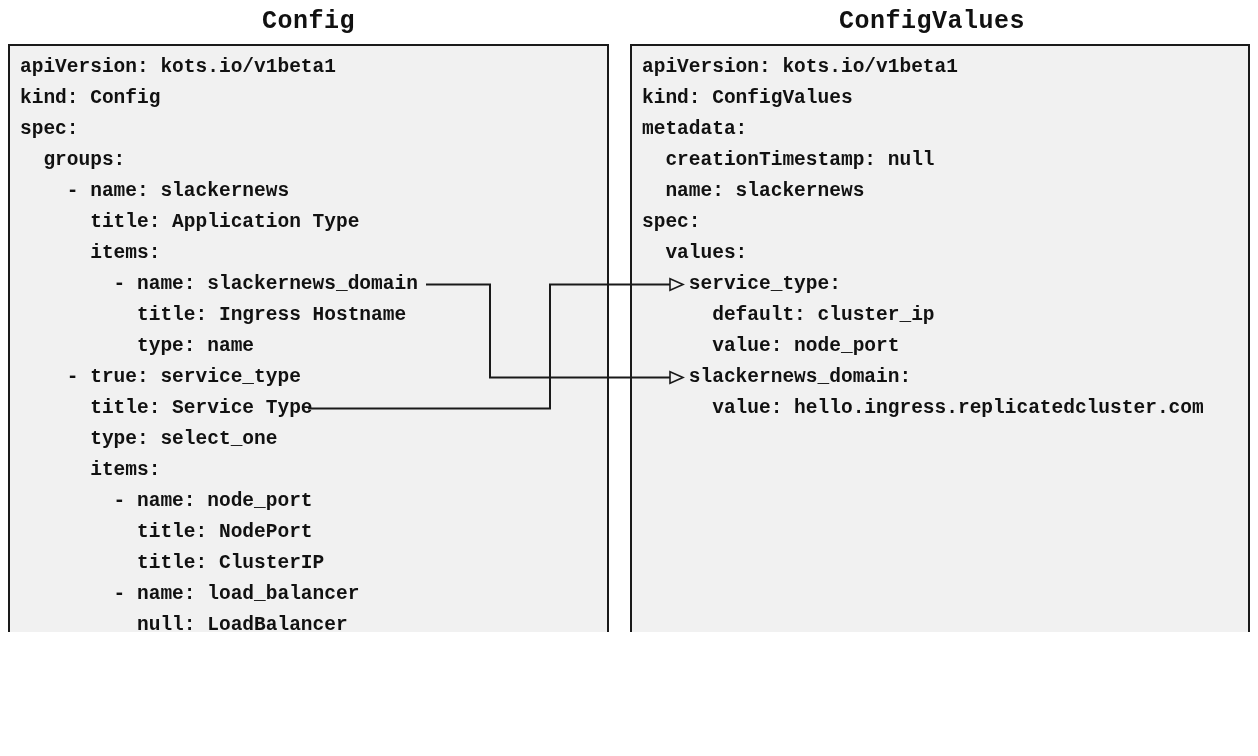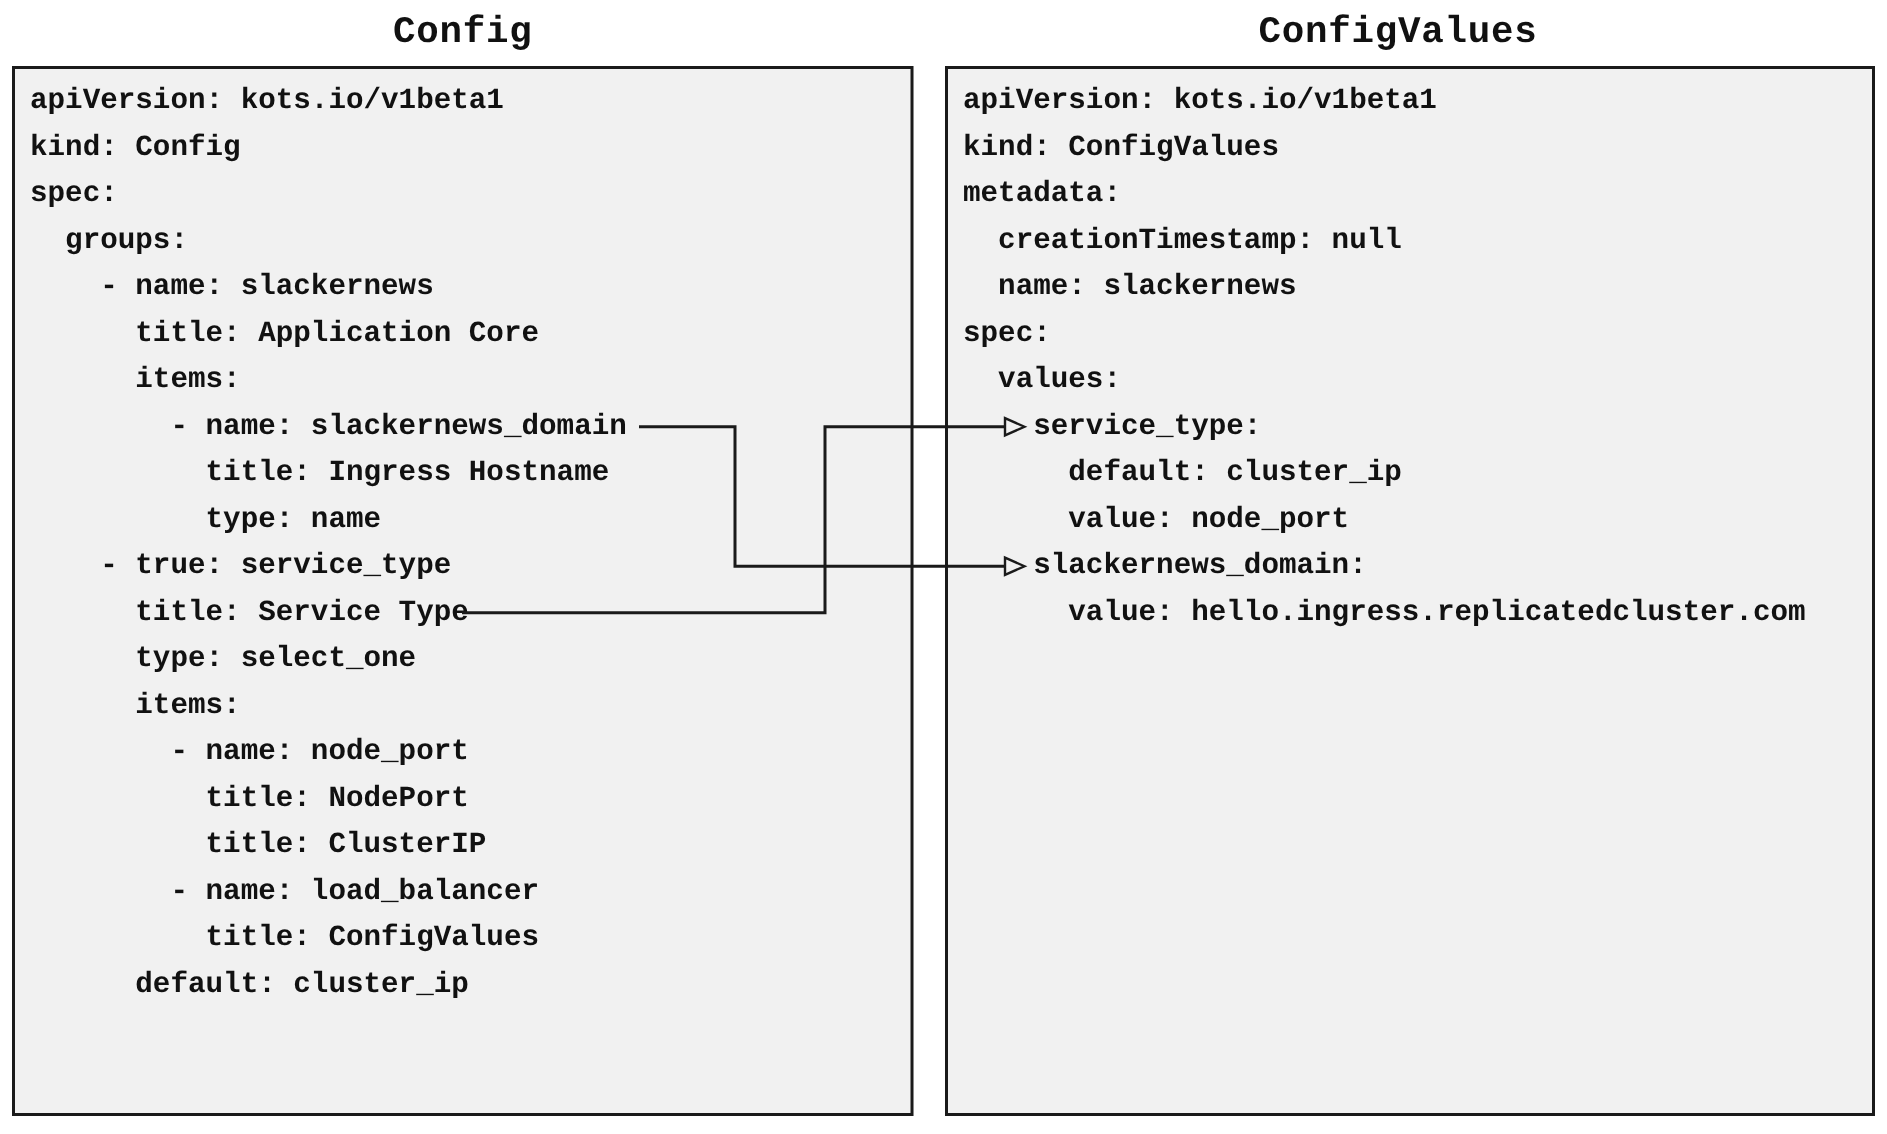--- a/index.html
+++ b/index.html
@@ -1,20 +1,20 @@
 <!DOCTYPE html>
 <html><head>
 <meta charset="utf-8">
 <style>
   html, body { margin: 0; padding: 0; background: #ffffff; }
   body {
     width: 1258px; height: 756px;
     font-family: "Liberation Mono", "DejaVu Sans Mono", monospace;
   }
-  .stage { position: relative; width: 1258px; height: 756px; overflow: hidden; }
+  .stage { position: relative; width: 1258px; height: 632px; overflow: hidden; }
 
   .panel-title {
     position: absolute; top: 5px; height: 34px; line-height: 34px;
     text-align: center; font-weight: bold; font-size: 25px; color: #111111;
     letter-spacing: 0.5px;
   }
   .panel-title.lp { left: 8px;   width: 601px; }
   .panel-title.rp { left: 622px; width: 620px; }
 
   .panel {
@@ -45,34 +45,34 @@
   <div class="panel-title lp">Config</div>
   <div class="panel-title rp">ConfigValues</div>
 
   <div class="panel lp">
     <div class="code">
       <div class="line">apiVersion: kots.io/v1beta1</div>
       <div class="line">kind: Config</div>
       <div class="line">spec:</div>
       <div class="line">  groups:</div>
       <div class="line">    - name: slackernews</div>
-      <div class="line">      title: Application Core</div>
+      <div class="line">      title: Application Type</div>
       <div class="line">      items:</div>
       <div class="line">        - name: slackernews_domain</div>
       <div class="line">          title: Ingress Hostname</div>
       <div class="line">          type: name</div>
       <div class="line">    - true: service_type</div>
       <div class="line">      title: Service Type</div>
       <div class="line">      type: select_one</div>
       <div class="line">      items:</div>
       <div class="line">        - name: node_port</div>
       <div class="line">          title: NodePort</div>
       <div class="line">          title: ClusterIP</div>
       <div class="line">        - name: load_balancer</div>
-      <div class="line">          title: ConfigValues</div>
+      <div class="line">          null: LoadBalancer</div>
       <div class="line">      default: cluster_ip</div>
     </div>
   </div>
 
   <div class="panel rp">
     <div class="code">
       <div class="line">apiVersion: kots.io/v1beta1</div>
       <div class="line">kind: ConfigValues</div>
       <div class="line">metadata:</div>
       <div class="line">  creationTimestamp: null</div>

